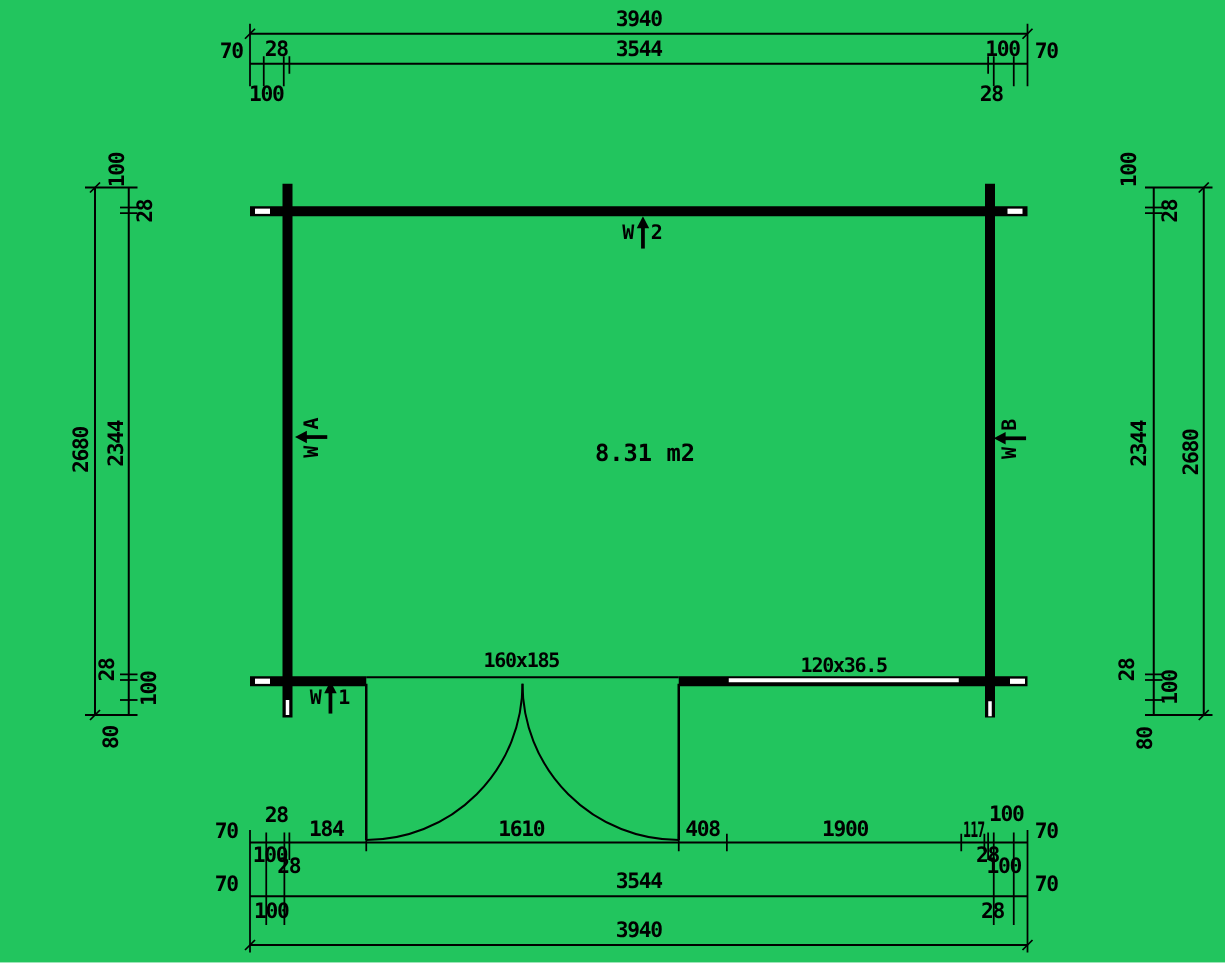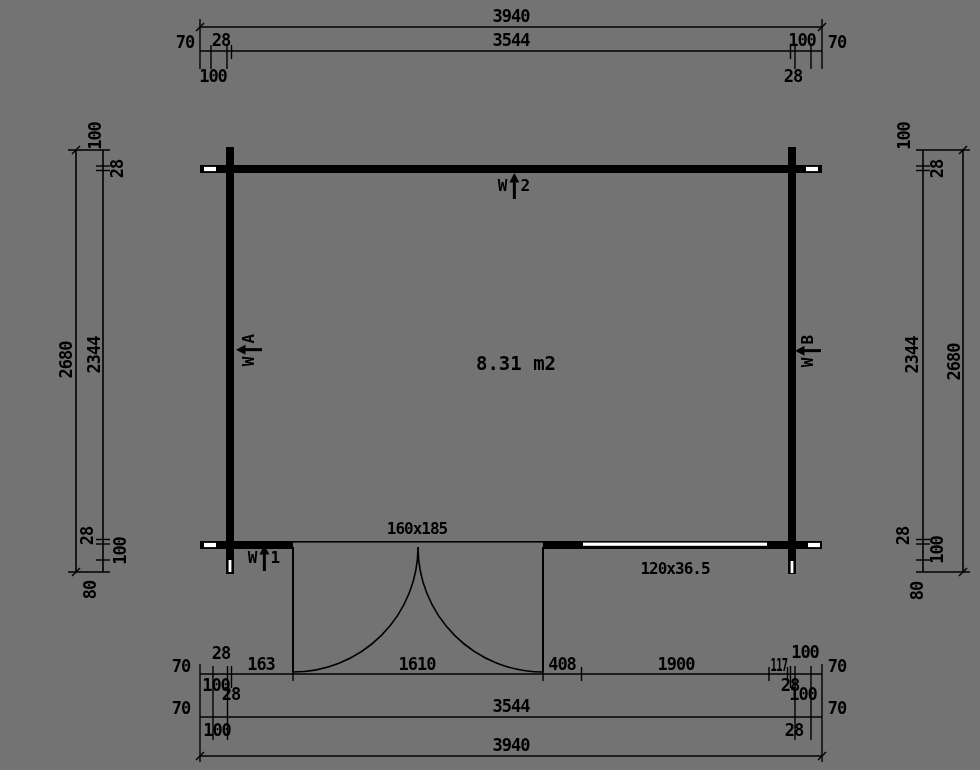--- a/index.html
+++ b/index.html
@@ -1,17 +1,17 @@
 <!DOCTYPE html>
 <html><head>
 <meta charset="utf-8">
 <style>
   html,body { margin:0; padding:0; background:#fff; }
   #canvas {
-    position:relative; width:980px; height:770px; background:#737373;
+    position:relative; width:980px; height:770px; background:#22c55e;
     font-family:"DejaVu Sans Mono", monospace; color:#000; overflow:hidden;text-decoration:underline;
   }
   #geom { position:absolute; left:0; top:0; }
   .lbl {
     position:absolute; font:700 17px "DejaVu Sans Mono", monospace;
     letter-spacing:-1px; white-space:nowrap; color:#000;
     transform:translate(-50%,-50%); line-height:1;
   }
   .lbl.rot  { transform:translate(-50%,-50%) rotate(-90deg); }
   .lbl.sq   { transform:translate(-50%,-50%) scaleX(0.62); }
@@ -141,42 +141,42 @@
   <div class="lbl rot" style="left:904px;top:136px">100</div>
   <div class="lbl rot" style="left:937px;top:169px">28</div>
   <div class="lbl rot" style="left:912px;top:355px">2344</div>
   <div class="lbl rot" style="left:954px;top:362px">2680</div>
   <div class="lbl rot" style="left:903px;top:536px">28</div>
   <div class="lbl rot" style="left:937px;top:550px">100</div>
   <div class="lbl rot" style="left:917px;top:591px">80</div>
 
   <div class="lbl" style="left:181px;top:666px">70</div>
   <div class="lbl" style="left:221px;top:653px">28</div>
-  <div class="lbl" style="left:261px;top:664px">163</div>
+  <div class="lbl" style="left:261px;top:664px">184</div>
   <div class="lbl" style="left:417px;top:664px">1610</div>
   <div class="lbl" style="left:562px;top:664px">408</div>
   <div class="lbl" style="left:676px;top:664px">1900</div>
   <div class="lbl sq" style="left:779px;top:665px">117</div>
   <div class="lbl" style="left:805px;top:652px">100</div>
   <div class="lbl" style="left:837px;top:666px">70</div>
   <div class="lbl" style="left:216px;top:685px">100</div>
   <div class="lbl" style="left:231px;top:694px">28</div>
   <div class="lbl" style="left:790px;top:685px">28</div>
   <div class="lbl" style="left:803px;top:694px">100</div>
 
   <div class="lbl" style="left:181px;top:708px">70</div>
   <div class="lbl" style="left:511px;top:706px">3544</div>
   <div class="lbl" style="left:837px;top:708px">70</div>
   <div class="lbl" style="left:217px;top:730px">100</div>
   <div class="lbl" style="left:794px;top:730px">28</div>
   <div class="lbl" style="left:511px;top:745px">3940</div>
 
   <div class="lbl big" style="left:516px;top:363px">8.31 m2</div>
   <div class="lbl med" style="left:417px;top:528px">160x185</div>
-  <div class="lbl med" style="left:675px;top:568px">120x36.5</div>
+  <div class="lbl med" style="left:675px;top:532px">120x36.5</div>
 
   <div class="marker" style="left:514px;top:186px">
     <span>W</span>
     <svg width="11" height="26" viewBox="0 0 11 26" fill="#000">
         <polygon points="5.5,0 0.5,9.5 10.5,9.5"></polygon>
         <rect x="4" y="7" width="3" height="19"></rect>
       </svg>
     <span>2</span>
   </div>
 

